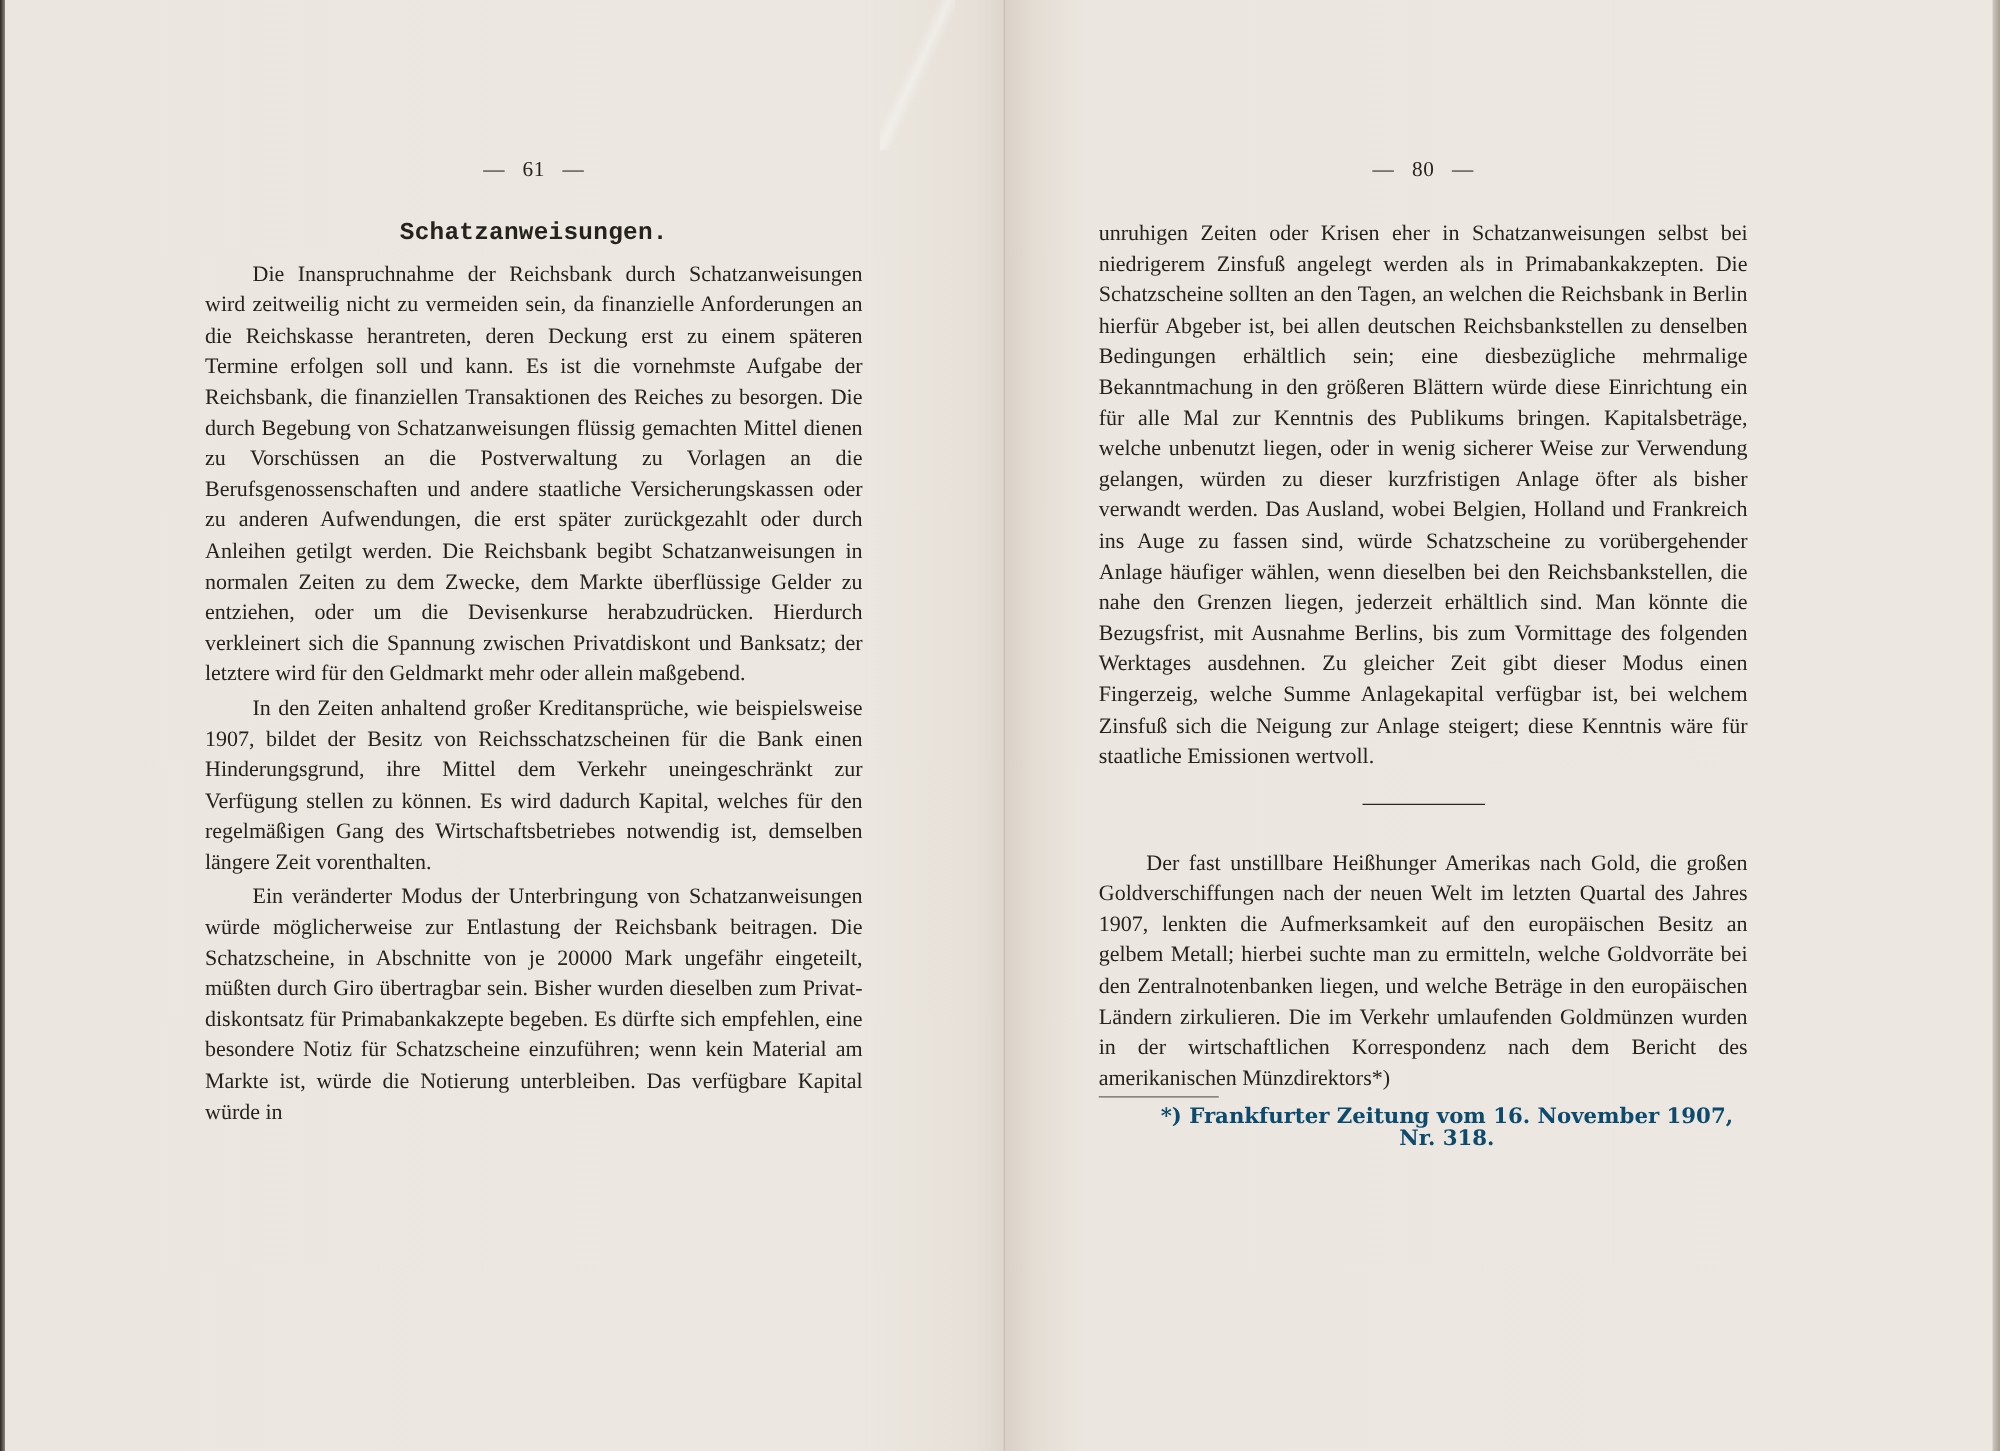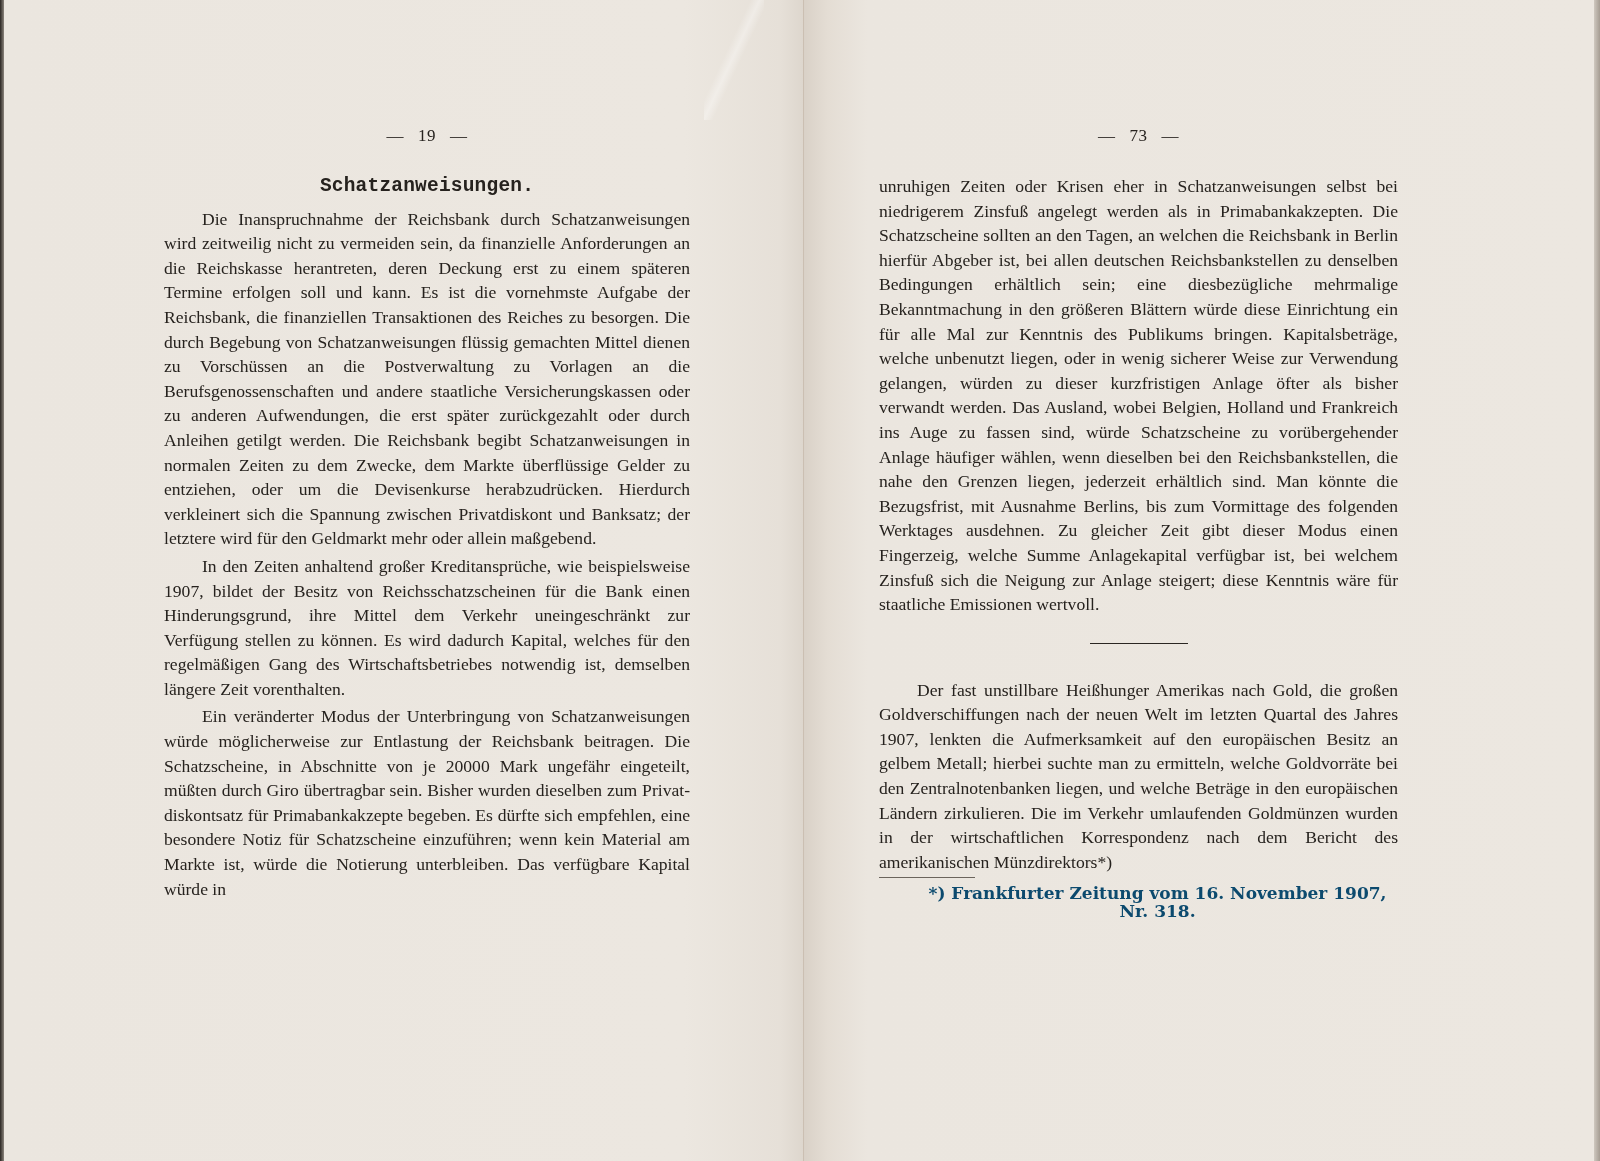--- a/index.html
+++ b/index.html
@@ -121,31 +121,31 @@
   </div>
 
   <div class="gutter-line"></div>
 
   <div class="page page-right"></div>
 
   <div class="right-edge"></div>
 
   <div class="text-block left-block">
     <div class="folio">
-      <span class="dash">—</span><span>19</span><span class="dash">—</span>
+      <span class="dash">—</span><span>61</span><span class="dash">—</span>
     </div>
     <h2 class="heading">Schatzanweisungen.</h2>
     <p class="para">Die Inanspruchnahme der Reichsbank durch Schatz­anweisungen wird zeitweilig nicht zu vermeiden sein, da finanzielle Anforderungen an die Reichskasse heran­treten, deren Deckung erst zu einem späteren Termine erfolgen soll und kann. Es ist die vornehmste Aufgabe der Reichsbank, die finanziellen Transaktionen des Reiches zu besorgen. Die durch Begebung von Schatzanweisungen flüssig gemachten Mittel dienen zu Vorschüssen an die Postverwaltung zu Vorlagen an die Berufsgenossenschaften und andere staatliche Versicherungskassen oder zu anderen Aufwendungen, die erst später zurückgezahlt oder durch Anleihen getilgt werden. Die Reichsbank begibt Schatz­anweisungen in normalen Zeiten zu dem Zwecke, dem Markte überflüssige Gelder zu entziehen, oder um die Devisen­kurse herabzudrücken. Hierdurch verkleinert sich die Spannung zwischen Privatdiskont und Banksatz; der letztere wird für den Geldmarkt mehr oder allein maßgebend.</p>
     <p class="para">In den Zeiten anhaltend großer Kreditansprüche, wie beispielsweise 1907, bildet der Besitz von Reichsschatzscheinen für die Bank einen Hinderungsgrund, ihre Mittel dem Verkehr uneingeschränkt zur Verfügung stellen zu können. Es wird dadurch Kapital, welches für den regelmäßigen Gang des Wirtschaftsbetriebes notwendig ist, demselben längere Zeit vorenthalten.</p>
     <p class="para">Ein veränderter Modus der Unterbringung von Schatz­anweisungen würde möglicherweise zur Entlastung der Reichsbank beitragen. Die Schatzscheine, in Abschnitte von je 20000 Mark ungefähr eingeteilt, müßten durch Giro übertragbar sein. Bisher wurden dieselben zum Privat­diskontsatz für Primabankakzepte begeben. Es dürfte sich empfehlen, eine besondere Notiz für Schatzscheine einzu­führen; wenn kein Material am Markte ist, würde die Notierung unterbleiben. Das verfügbare Kapital würde in</p>
   </div>
 
   <div class="text-block right-block">
     <div class="folio">
-      <span class="dash">—</span><span>73</span><span class="dash">—</span>
+      <span class="dash">—</span><span>80</span><span class="dash">—</span>
     </div>
     <p class="para noindent">unruhigen Zeiten oder Krisen eher in Schatzanweisungen selbst bei niedrigerem Zinsfuß angelegt werden als in Primabank­akzepten. Die Schatzscheine sollten an den Tagen, an welchen die Reichsbank in Berlin hierfür Abgeber ist, bei allen deutschen Reichsbankstellen zu denselben Bedingungen er­hältlich sein; eine diesbezügliche mehrmalige Bekanntmachung in den größeren Blättern würde diese Einrichtung ein für alle Mal zur Kenntnis des Publikums bringen. Kapitalsbe­träge, welche unbenutzt liegen, oder in wenig sicherer Weise zur Verwendung gelangen, würden zu dieser kurz­fristigen Anlage öfter als bisher verwandt werden. Das Ausland, wobei Belgien, Holland und Frankreich ins Auge zu fassen sind, würde Schatzscheine zu vorübergehender Anlage häufiger wählen, wenn dieselben bei den Reichsbankstellen, die nahe den Grenzen liegen, jederzeit erhältlich sind. Man könnte die Bezugsfrist, mit Ausnahme Berlins, bis zum Vor­mittage des folgenden Werktages ausdehnen. Zu gleicher Zeit gibt dieser Modus einen Fingerzeig, welche Summe Anlagekapital verfügbar ist, bei welchem Zinsfuß sich die Neigung zur Anlage steigert; diese Kenntnis wäre für staatliche Emissionen wertvoll.</p>
     <div class="section-rule"></div>
     <p class="para">Der fast unstillbare Heißhunger Amerikas nach Gold, die großen Goldverschiffungen nach der neuen Welt im letzten Quartal des Jahres 1907, lenkten die Aufmerksamkeit auf den europäischen Besitz an gelbem Metall; hierbei suchte man zu ermitteln, welche Goldvorräte bei den Zentralnoten­banken liegen, und welche Beträge in den europäischen Ländern zirkulieren. Die im Verkehr umlaufenden Goldmünzen wurden in der wirtschaftlichen Korrespondenz nach dem Bericht des amerikanischen Münzdirektors*)</p>
     <div class="footnote-rule"></div>
     <div class="footnote">*) Frankfurter Zeitung vom 16. November 1907, Nr. 318.</div>
   </div>
 </div>
 
 </body></html>

